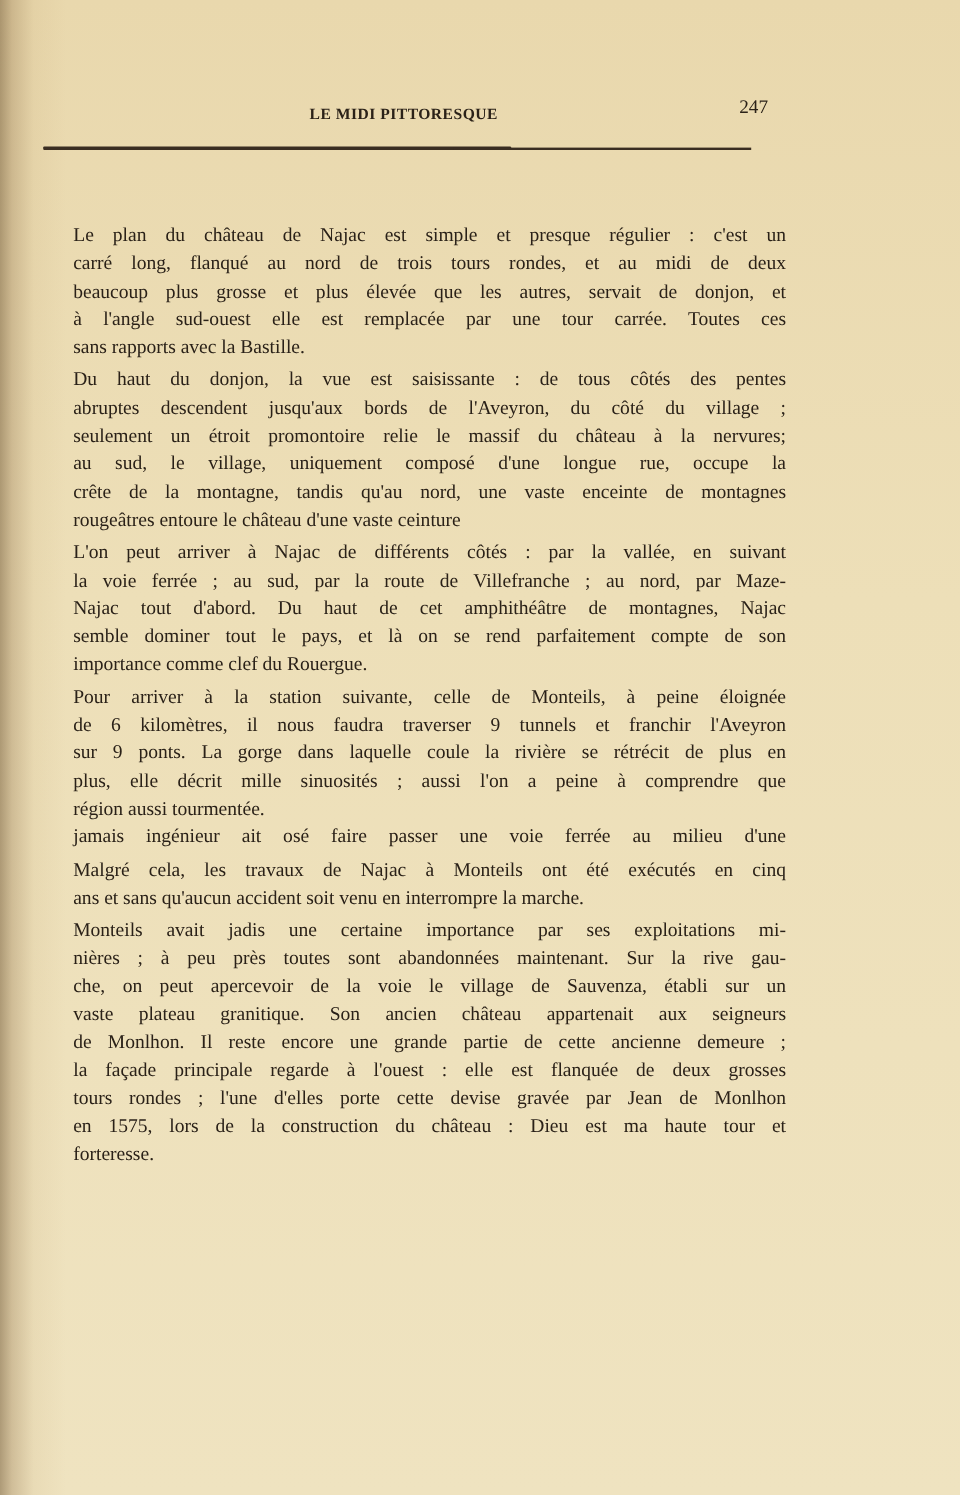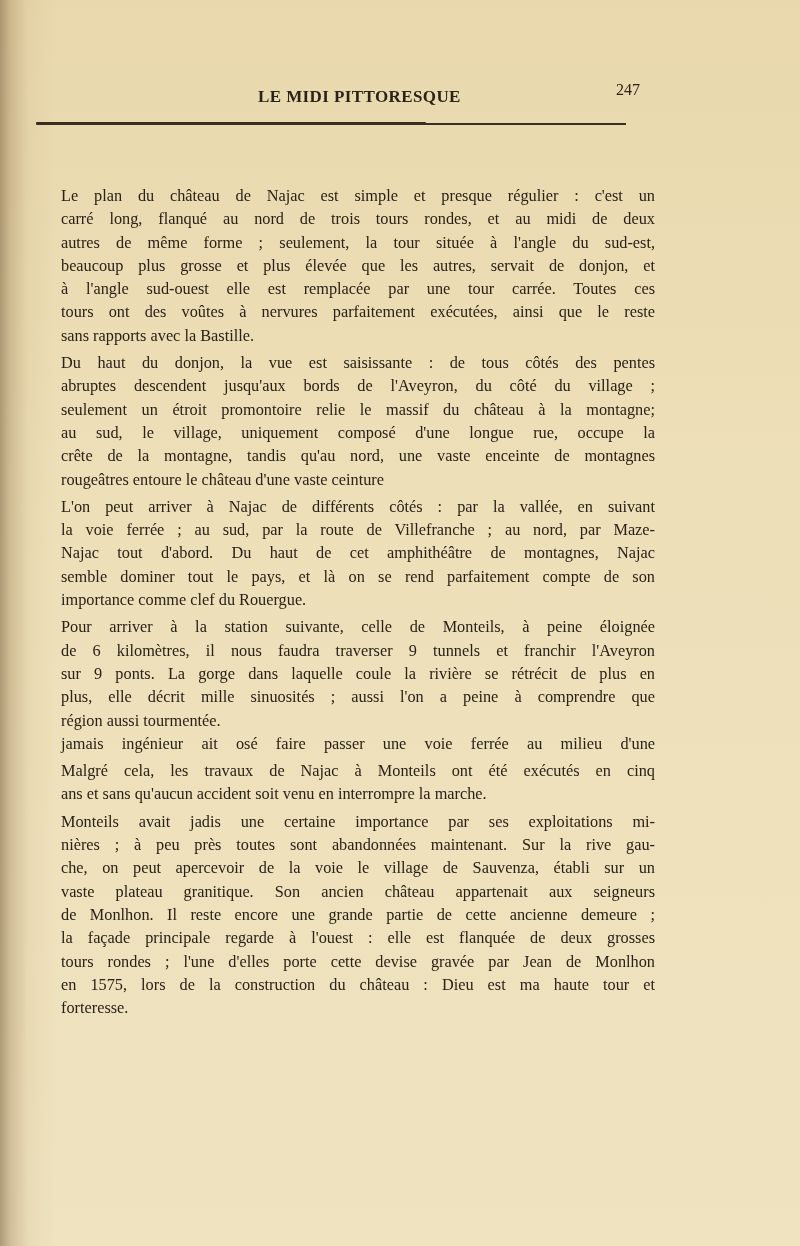--- a/index.html
+++ b/index.html
@@ -14,21 +14,21 @@
     position: absolute; left: 0; top: 0; width: 800px; height: 1246px;
     background:
       linear-gradient(to right, rgba(120,95,60,0.55) 0px, rgba(150,120,80,0.35) 10px, rgba(190,160,110,0.12) 28px, rgba(0,0,0,0) 55px),
       linear-gradient(to bottom, #e9d8ad 0%, #eddfb8 40%, #efe3c0 100%);
   }
   .header {
     position: absolute; top: 78px; left: 0; width: 800px; height: 30px;
   }
   .running-title {
     position: absolute; left: 258px; top: 9px;
-    font-size: 17px; font-weight: bold; letter-spacing: 0.4px;
+    font-size: 13px; font-weight: bold; letter-spacing: 0.4px;
     font-family: "Liberation Serif", serif;
     color: #2b2218;
   }
   .page-number {
     position: absolute; left: 616px; top: 3px;
     font-size: 16px; font-family: "Liberation Serif", serif;
     color: #2b2218;
   }
   .rule {
     position: absolute; top: 122px; left: 36px; width: 390px; height: 3px;
@@ -57,30 +57,28 @@
     <span class="running-title">LE MIDI PITTORESQUE</span>
     <span class="page-number">247</span>
   </div>
   <div class="rule"></div>
   <div class="rule2"></div>
 
   <div class="body-text">
     <p class="para">
       <span class="ln">Le plan du château de Najac est simple et presque régulier : c'est un</span>
       <span class="ln">carré long, flanqué au nord de trois tours rondes, et au midi de deux</span>
-      <span class="ln">autres de même forme ; seulement, la tour située à l'angle du sud-est,</span>
       <span class="ln">beaucoup plus grosse et plus élevée que les autres, servait de donjon, et</span>
       <span class="ln">à l'angle sud-ouest elle est remplacée par une tour carrée. Toutes ces</span>
-      <span class="ln">tours ont des voûtes à nervures parfaitement exécutées, ainsi que le reste</span>
       <span class="ln last">sans rapports avec la Bastille.</span>
     </p>
     <p class="para">
       <span class="ln">Du haut du donjon, la vue est saisissante : de tous côtés des pentes</span>
       <span class="ln">abruptes descendent jusqu'aux bords de l'Aveyron, du côté du village ;</span>
-      <span class="ln">seulement un étroit promontoire relie le massif du château à la montagne;</span>
+      <span class="ln">seulement un étroit promontoire relie le massif du château à la nervures;</span>
       <span class="ln">au sud, le village, uniquement composé d'une longue rue, occupe la</span>
       <span class="ln">crête de la montagne, tandis qu'au nord, une vaste enceinte de montagnes</span>
       <span class="ln last">rougeâtres entoure le château d'une vaste ceinture</span>
     </p>
     <p class="para">
       <span class="ln">L'on peut arriver à Najac de différents côtés : par la vallée, en suivant</span>
       <span class="ln">la voie ferrée ; au sud, par la route de Villefranche ; au nord, par Maze-</span>
       <span class="ln">Najac tout d'abord. Du haut de cet amphithéâtre de montagnes, Najac</span>
       <span class="ln">semble dominer tout le pays, et là on se rend parfaitement compte de son</span>
       <span class="ln last">importance comme clef du Rouergue.</span>

